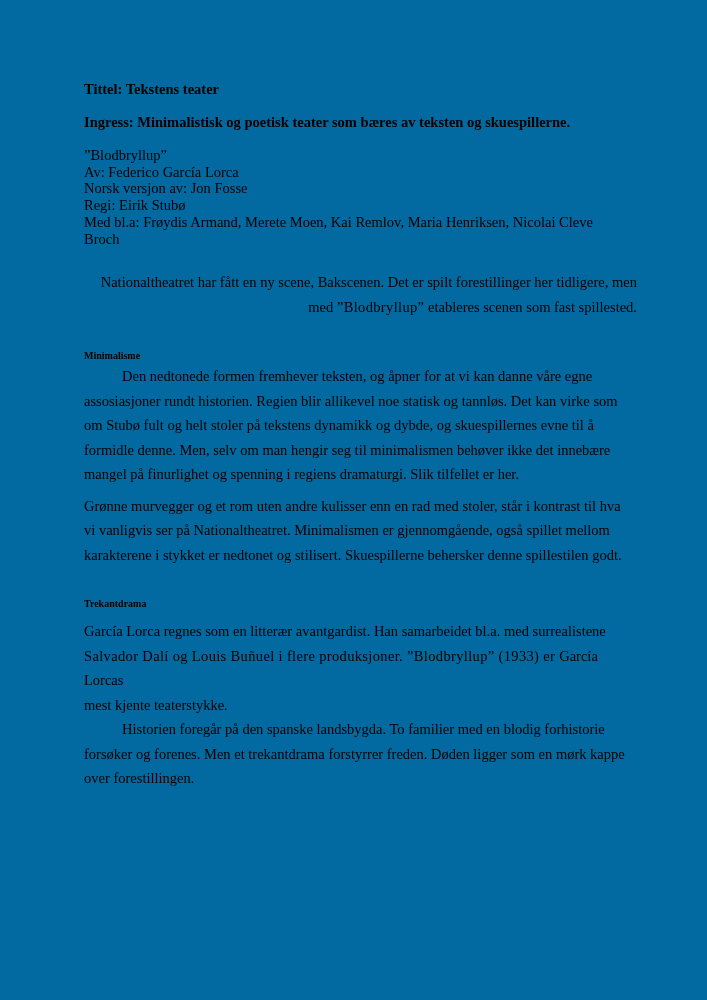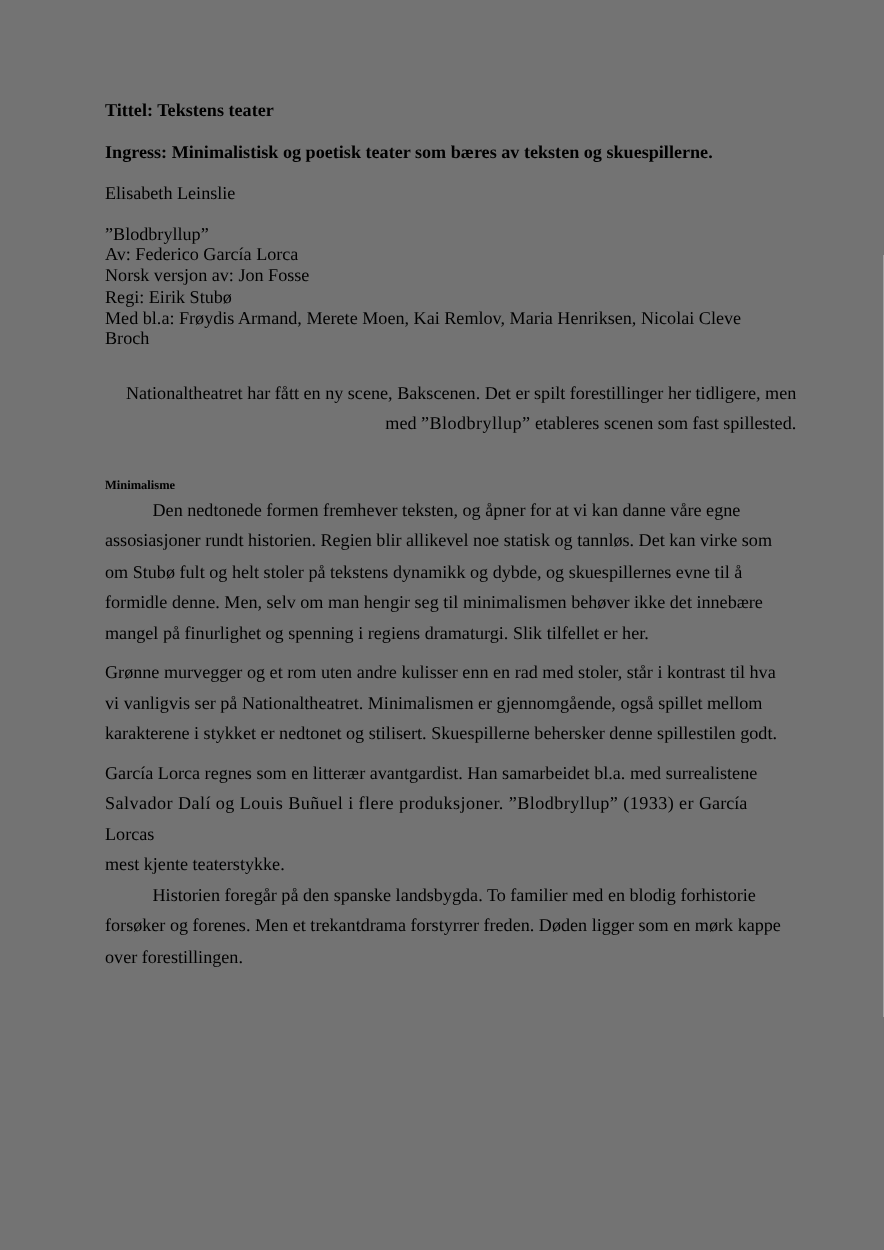--- a/index.html
+++ b/index.html
@@ -9,21 +9,21 @@
     background: #ffffff;
     overflow: hidden;
   }
   .page {
     box-sizing: border-box;
     width: 707px;
     height: 1000px;
     padding: 81px 70px 0 84px;
     font-family: "Liberation Serif", "DejaVu Serif", serif;
     color: #000000;
-    background: #737373;
+    background: #0369a1;
   }
   h1, h2, p, div { margin: 0; padding: 0; }
   .tline {
     font-size: 14.5px;
     line-height: 17px;
     font-weight: bold;
     white-space: pre-line;
   }
   .line {
     font-size: 14.5px;
@@ -48,21 +48,20 @@
   .indent { text-indent: 38px; }
   .seg { white-space: pre-line; }
   .alt { letter-spacing: 0.35px; }
 </style>
 </head>
 <body>
 
 <div class="page">
   <h1 class="tline">Tittel: Tekstens teater</h1>
   <p class="tline mt">Ingress: Minimalistisk og poetisk teater som bæres av teksten og skuespillerne.</p>
-  <p class="line mt">Elisabeth Leinslie</p>
 
   <div class="credits mt">
     <div class="line">”Blodbryllup”</div>
     <div class="line">Av: Federico García Lorca</div>
     <div class="line">Norsk versjon av: Jon Fosse</div>
     <div class="line">Regi: Eirik Stubø</div>
     <div class="line">Med bl.a: Frøydis Armand, Merete Moen, Kai Remlov, Maria Henriksen, Nicolai Cleve
 Broch</div>
   </div>
 
@@ -72,19 +71,20 @@
   <h2 class="heading">Minimalisme</h2>
   <p class="par indent"><span class="seg">Den nedtonede formen fremhever teksten, og åpner for at vi kan danne våre egne
 assosiasjoner rundt historien. Regien blir allikevel noe statisk og tannløs. Det kan virke som
 om Stubø fult og helt stoler på tekstens dynamikk og dybde, og skuespillernes evne til å
 formidle denne. Men, selv om man hengir seg til minimalismen behøver ikke det innebære
 mangel på finurlighet og spenning i regiens dramaturgi. Slik tilfellet er her.</span></p>
   <p class="par pfirst"><span class="seg">Grønne murvegger og et rom uten andre kulisser enn en rad med stoler, står i kontrast til hva
 vi vanligvis ser på Nationaltheatret. Minimalismen er gjennomgående, også spillet mellom
 karakterene i stykket er nedtonet og stilisert. Skuespillerne behersker denne spillestilen godt.</span></p>
 
+  <h2 class="heading">Trekantdrama</h2>
   <p class="par pfirst"><span class="seg">García Lorca regnes som en litterær avantgardist. Han samarbeidet bl.a. med surrealistene
 </span><span class="seg alt">Salvador Dalí og Louis Buñuel i flere produksjoner. ”Blodbryllup” (1933) er </span><span class="seg">García Lorcas
 mest kjente teaterstykke.</span></p>
   <p class="par indent"><span class="seg">Historien foregår på den spanske landsbygda. To familier med en blodig forhistorie
 forsøker og forenes. Men et trekantdrama forstyrrer freden. Døden ligger som en mørk kappe
 over forestillingen.</span></p>
 </div>
 
 </body></html>

